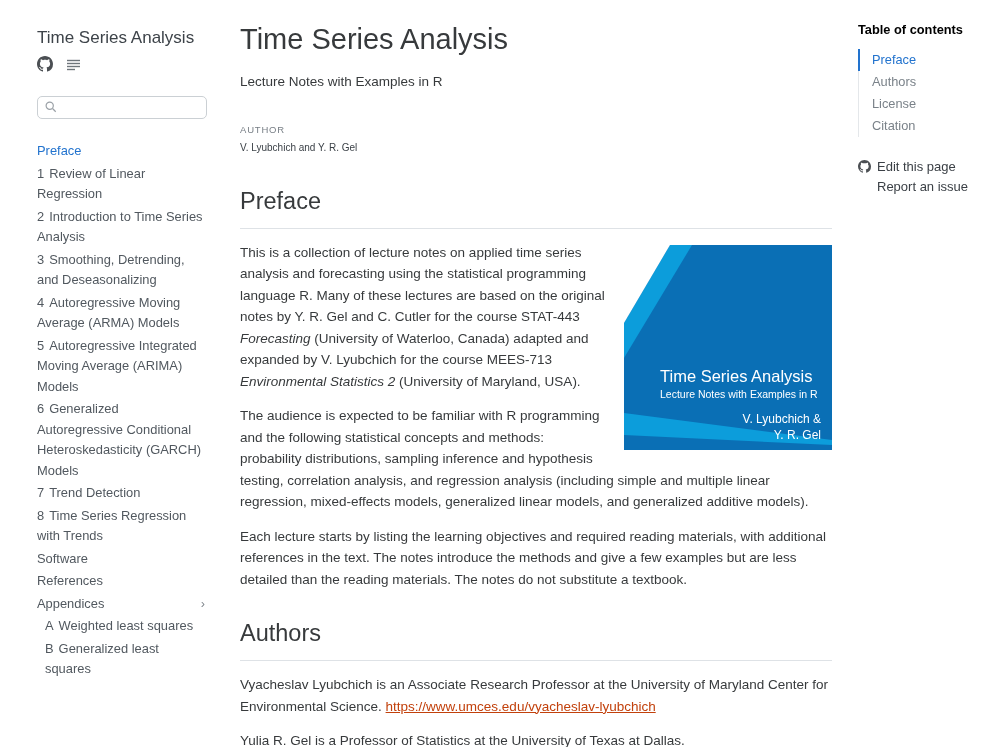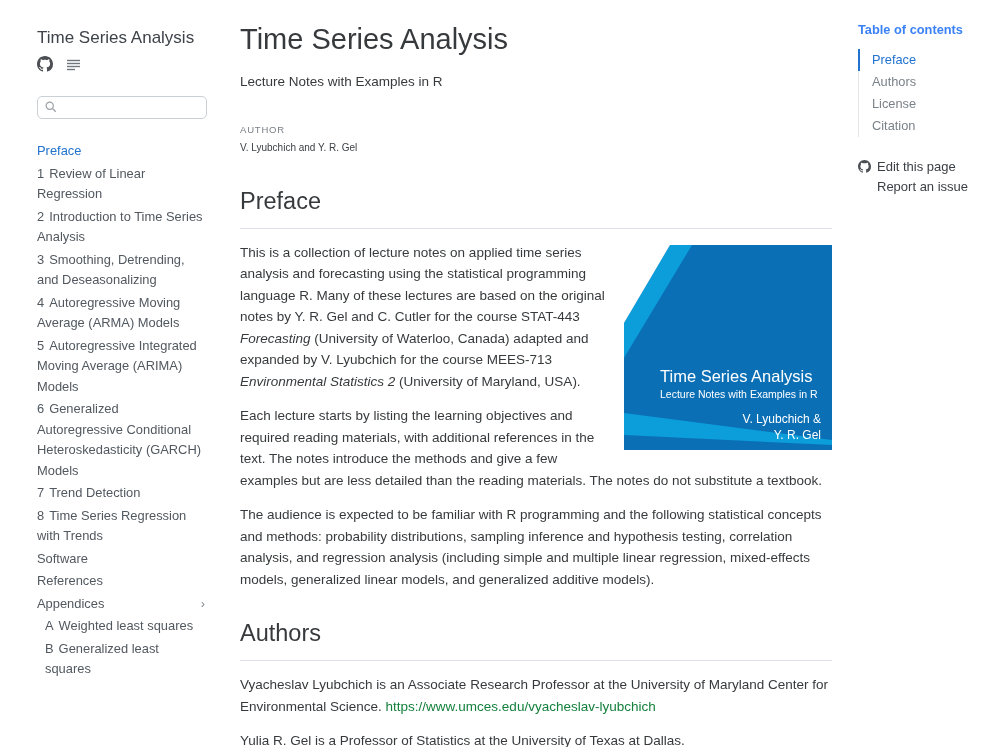--- a/index.html
+++ b/index.html
@@ -48,30 +48,30 @@
   .author-label { margin-top: 31px; font-size: 9.5px; letter-spacing: .8px; color: #777e85; }
   .author-name { margin-top: 7px; font-size: 10px; color: #3c4248; }
   .sect-heading {
     font-size: 23.5px; font-weight: 500; color: #373a3c;
     padding-bottom: 13px; border-bottom: 1px solid #dee2e6;
   }
   #preface-heading { margin-top: 35px; }
   #authors-heading { margin-top: 30px; clear: both; }
   .main p { font-size: 13.5px; line-height: 21.5px; color: #373a3c; margin-top: 13px; }
   .main em { font-style: italic; }
-  .main a { color: #15803d; cursor: pointer; }
+  .main a { color: #c2410c; text-decoration: underline; cursor: pointer; }
   .cover {
     float: right; width: 208px; height: 205px;
     margin-left: 16px; margin-bottom: 6px; margin-top: 3px;
   }
   .cover svg { display: block; }
 
   
   .toc { position: absolute; left: 858px; top: 22px; width: 142px; }
-  .toc-heading { font-size: 12.8px; font-weight: 700; color: #3b82f6; }
+  .toc-heading { font-size: 12.8px; font-weight: 700; color: #000000; }
   .toc-list { margin-top: 12px; border-left: 1px solid #e4e7ea; }
   .toc-item { font-size: 12.8px; color: #7a8289; padding: 3px 0 4px 13px; cursor: pointer; }
   .toc-item.active {
     color: #2273ce; border-left: 2px solid #2273ce;
     margin-left: -1.5px; padding-left: 12.5px;
   }
   .toc-actions { margin-top: 22px; }
   .toc-action {
     display: flex; align-items: center; gap: 6px;
     font-size: 13px; font-weight: 400; color: #3b4046;
@@ -146,22 +146,22 @@
           <polygon points="46,0 68,0 0,113 0,78" fill="#0c9ddb"></polygon>
           <polygon points="0,0 46,0 0,78" fill="#ffffff"></polygon>
           <polygon points="0,168 208,195 208,200 0,190" fill="#0c9ddb"></polygon>
           <text x="36" y="137" font-size="16.5" fill="#ffffff" font-family="Liberation Sans, sans-serif">Time Series Analysis</text>
           <text x="36" y="153" font-size="10.5" fill="#ffffff" font-family="Liberation Sans, sans-serif">Lecture Notes with Examples in R</text>
           <text x="197" y="178" font-size="12" fill="#ffffff" text-anchor="end" font-family="Liberation Sans, sans-serif">V. Lyubchich &amp;</text>
           <text x="197" y="194" font-size="12" fill="#ffffff" text-anchor="end" font-family="Liberation Sans, sans-serif">Y. R. Gel</text>
         </svg>
       </span><span>This is a collection of lecture notes on applied time series analysis and forecasting using the statistical programming language R. Many of these lectures are based on the original notes by Y. R. Gel and C. Cutler for the course STAT-443 </span><em>Forecasting</em><span> (University of Waterloo, Canada) adapted and expanded by V. Lyubchich for the course MEES-713 </span><em>Environmental Statistics 2</em><span> (University of Maryland, USA).</span>
     </p>
+    <p>The audience is expected to be familiar with R programming and the following statistical concepts and methods: probability distributions, sampling inference and hypothesis testing, correlation analysis, and regression analysis (including simple and multiple linear regression, mixed-effects models, generalized linear models, and generalized additive models).</p>
     <p>Each lecture starts by listing the learning objectives and required reading materials, with additional references in the text. The notes introduce the methods and give a few examples but are less detailed than the reading materials. The notes do not substitute a textbook.</p>
-    <p>The audience is expected to be familiar with R programming and the following statistical concepts and methods: probability distributions, sampling inference and hypothesis testing, correlation analysis, and regression analysis (including simple and multiple linear regression, mixed-effects models, generalized linear models, and generalized additive models).</p>
   </div>
 
   <h2 class="sect-heading" id="authors-heading">Authors</h2>
 
   <div>
     <p>
       <span>Vyacheslav Lyubchich is an Associate Research Professor at the University of Maryland Center for Environmental Science. </span><a>https://www.umces.edu/vyacheslav-lyubchich</a>
     </p>
     <p>
       <span>Yulia R. Gel is a Professor of Statistics at the University of Texas at Dallas. </span>

